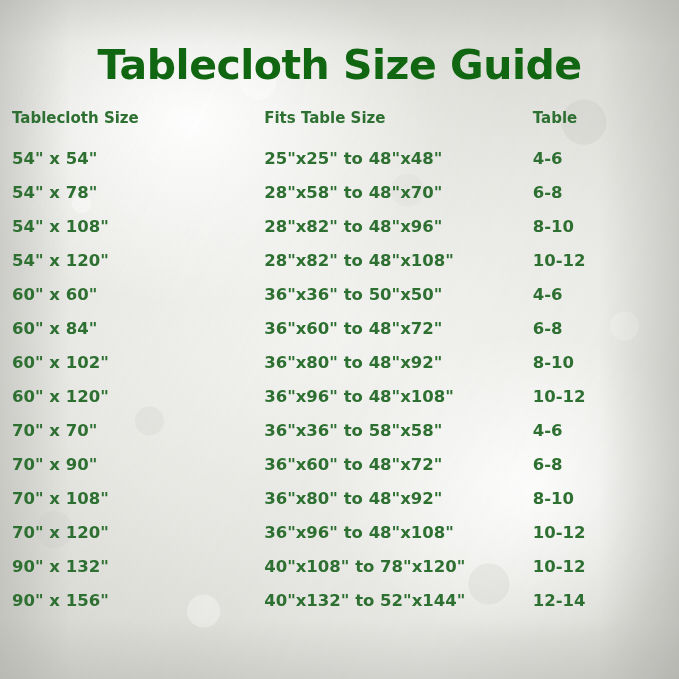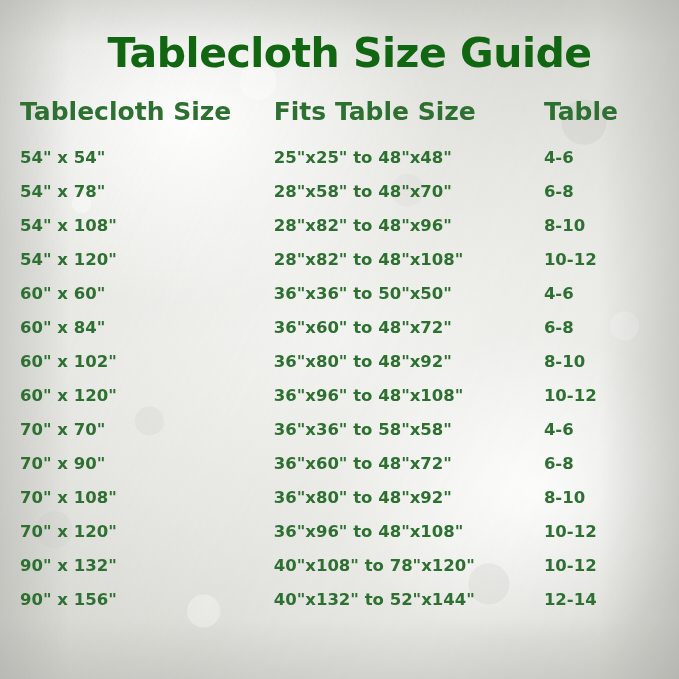--- a/index.html
+++ b/index.html
@@ -47,22 +47,21 @@
     pointer-events: none;
     background:
       linear-gradient(to right, rgba(150,150,146,0.30) 0px, rgba(150,150,146,0.0) 70px),
       linear-gradient(to left, rgba(150,150,146,0.34) 0px, rgba(150,150,146,0.0) 80px),
       linear-gradient(to bottom, rgba(150,150,146,0.18) 0px, rgba(150,150,146,0.0) 45px),
       linear-gradient(to top, rgba(150,150,146,0.22) 0px, rgba(150,150,146,0.0) 60px);
   }
   #content {
     position: relative;
     z-index: 3;
-    padding: 0;
-    margin-left: 20px;
+    padding: 12px;
   }
   .title {
     text-align: center;
     color: #116611;
     font-family: "DejaVu Sans", sans-serif;
     font-weight: bold;
     font-size: 41px;
     letter-spacing: -0.5px;
     margin: 0;
     padding-top: 33px;
@@ -70,21 +69,21 @@
     white-space: nowrap;
   }
   table.guide {
     width: 100%;
     border-collapse: collapse;
     margin-top: 23px;
     table-layout: fixed;
   }
   table.guide th {
     color: #2e7031;
-    font-size: 25px;
+    font-size: 15px;
     font-weight: bold;
     font-family: "DejaVu Sans", sans-serif;
     padding: 0 0 14px 0;
     text-align: left;
     white-space: nowrap;
   }
   table.guide td {
     color: #2e7031;
     font-size: 16.5px;
     font-weight: bold;

